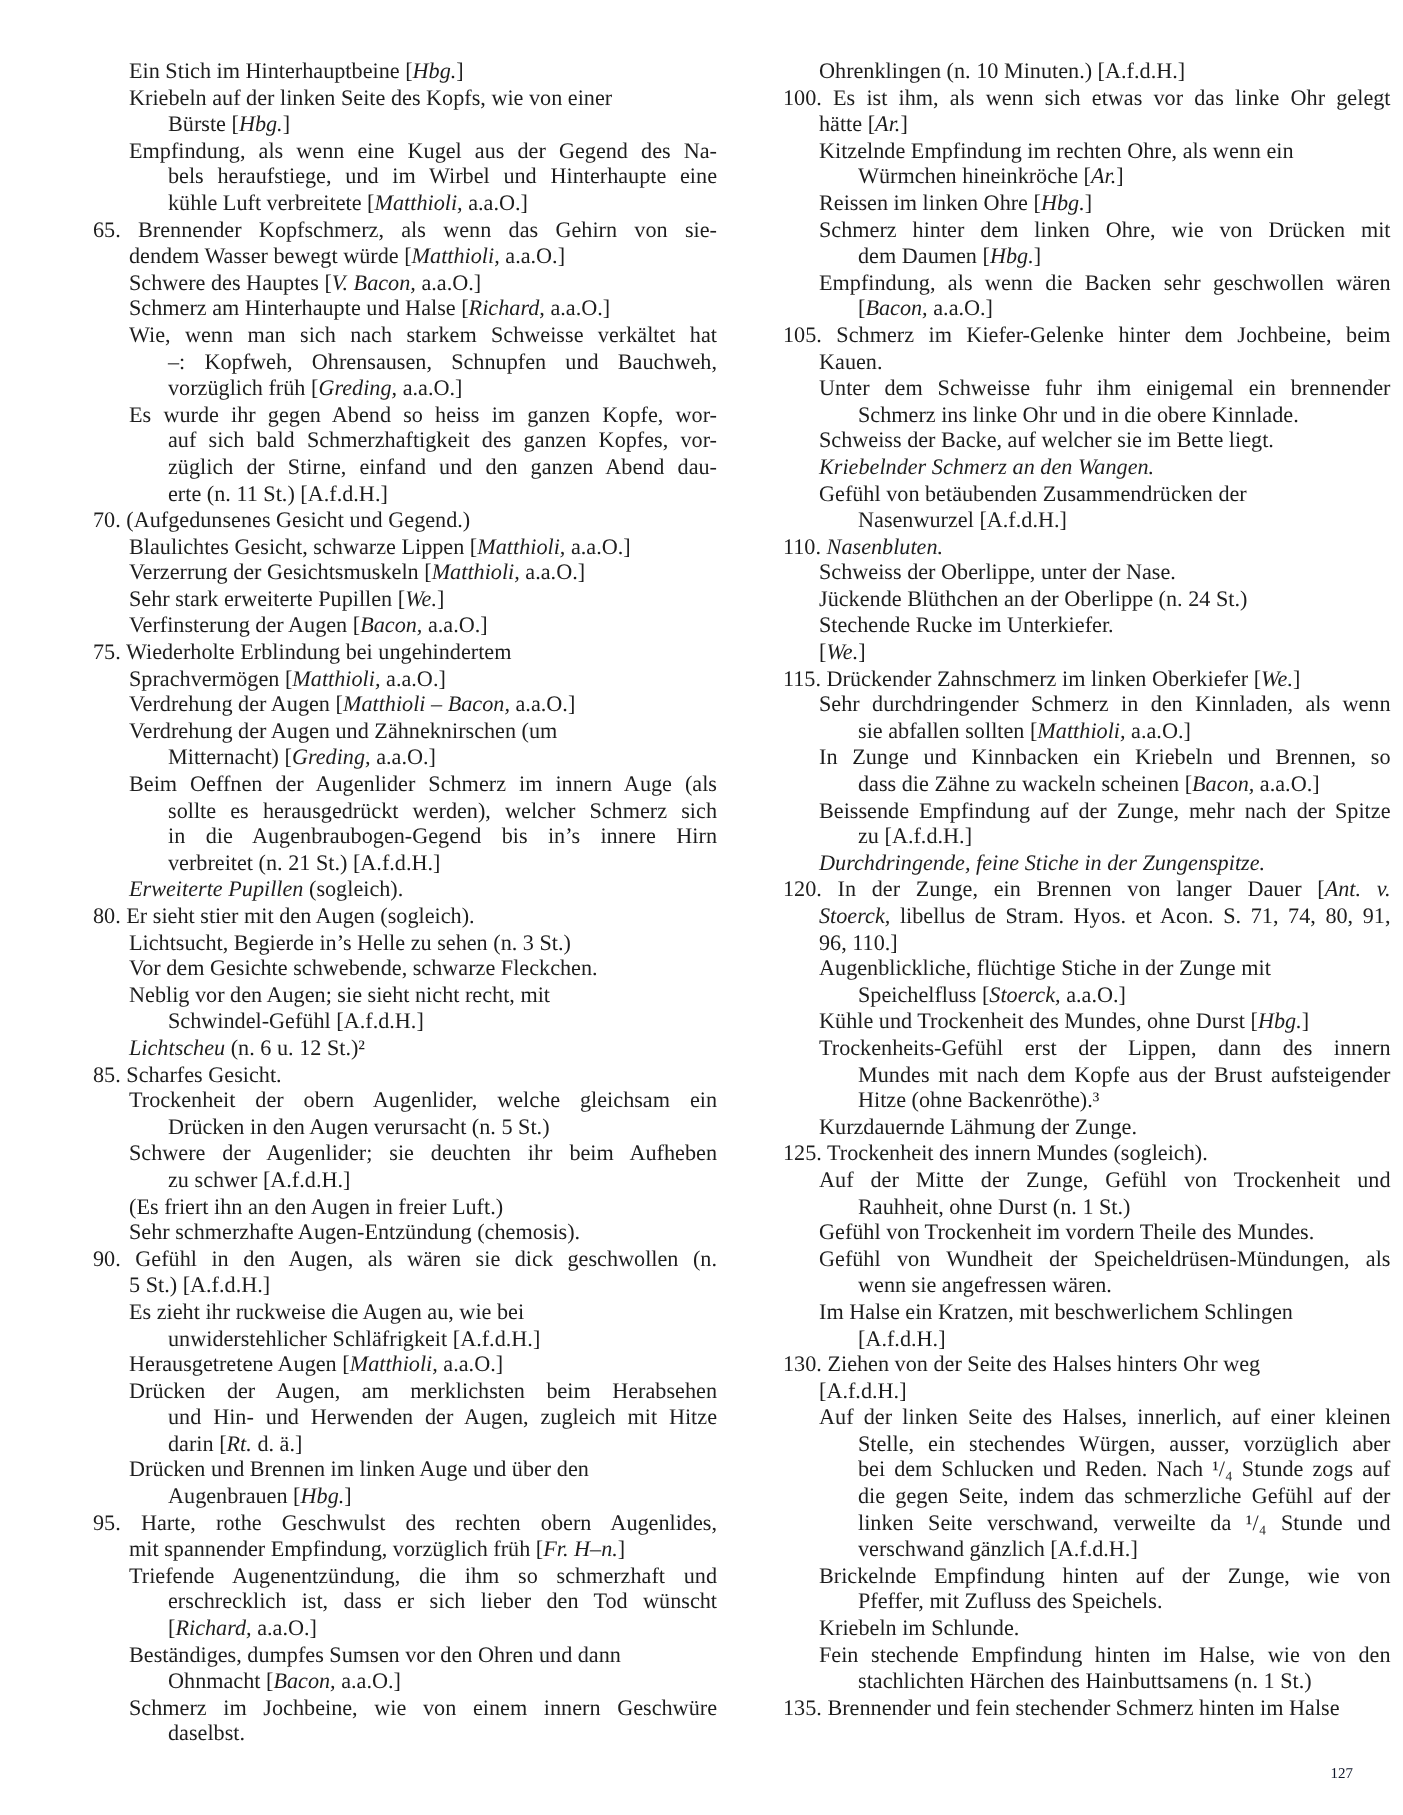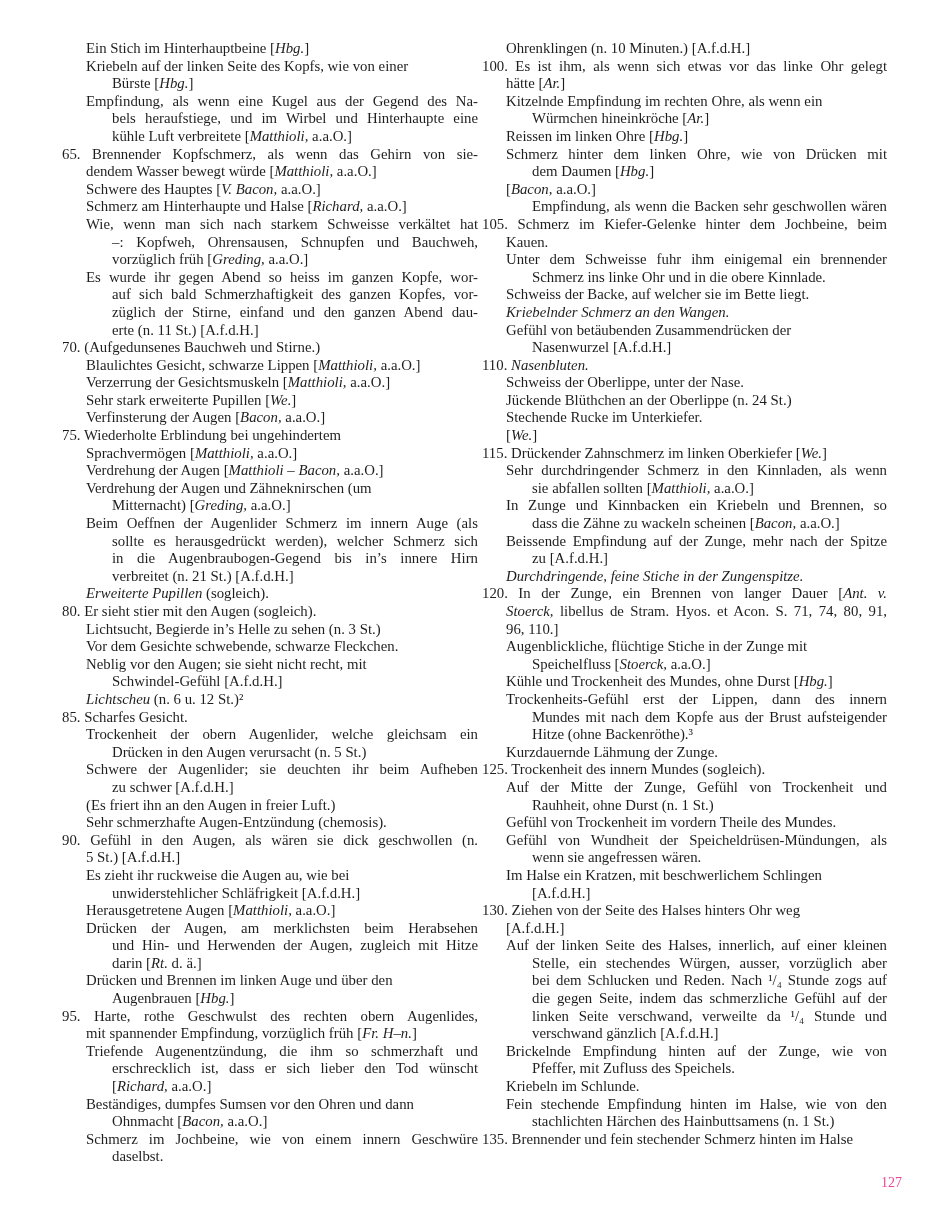--- a/index.html
+++ b/index.html
@@ -9,37 +9,37 @@
     height: 1210px;
     background: #ffffff;
     font-family: "Liberation Serif", serif;
     color: #1e1e1e;
     font-size: 14.8px;
     line-height: 17.6px;
     overflow: hidden;
   }
   .col { position: absolute; top: 40px; }
   .col-left  { left: 62px;  width: 416px; }
-  .col-right { left: 482px; width: 405px; }
+  .col-right { left: 522px; width: 405px; }
   .para { margin: 0; padding: 0; }
   .line { white-space: nowrap; }
   .line.j { text-align: justify; text-align-last: justify; }
   
   .p-ent .line { padding-left: 50px; }
   .p-ent .line:first-child { padding-left: 24px; }
   
   .p-num .line { padding-left: 24px; }
   .p-num .line:first-child { padding-left: 0; }
   i { font-style: italic; }
   .page-number {
     position: absolute;
     top: 1174px;
     right: 33px;
-    font-size: 14px;
-    color: #ec4899;
+    font-size: 10px;
+    color: #0f172a;
   }
 </style>
 </head>
 <body>
 
 <div class="page">
   <div class="col col-left">
       <div class="para p-ent">
         <div class="line"><span>Ein Stich im Hinterhauptbeine [</span><i>Hbg.</i><span>]</span></div>
       </div>
@@ -67,21 +67,21 @@
         <div class="line j"><span>–: Kopfweh, Ohrensausen, Schnupfen und Bauchweh,</span></div>
         <div class="line"><span>vorzüglich früh [</span><i>Greding,</i><span> a.a.O.]</span></div>
       </div>
       <div class="para p-ent">
         <div class="line j"><span>Es wurde ihr gegen Abend so heiss im ganzen Kopfe, wor-</span></div>
         <div class="line j"><span>auf sich bald Schmerzhaftigkeit des ganzen Kopfes, vor-</span></div>
         <div class="line j"><span>züglich der Stirne, einfand und den ganzen Abend dau-</span></div>
         <div class="line"><span>erte (n. 11 St.) [A.f.d.H.]</span></div>
       </div>
       <div class="para p-num">
-        <div class="line"><span>70.</span> <span>(Aufgedunsenes Bauchweh und Stirne.)</span></div>
+        <div class="line"><span>70.</span> <span>(Aufgedunsenes Gesicht und Gegend.)</span></div>
       </div>
       <div class="para p-ent">
         <div class="line"><span>Blaulichtes Gesicht, schwarze Lippen [</span><i>Matthioli,</i><span> a.a.O.]</span></div>
       </div>
       <div class="para p-ent">
         <div class="line"><span>Verzerrung der Gesichtsmuskeln [</span><i>Matthioli,</i><span> a.a.O.]</span></div>
       </div>
       <div class="para p-ent">
         <div class="line"><span>Sehr stark erweiterte Pupillen [</span><i>We.</i><span>]</span></div>
       </div>
@@ -192,22 +192,22 @@
         <div class="line"><span>Würmchen hineinkröche [</span><i>Ar.</i><span>]</span></div>
       </div>
       <div class="para p-ent">
         <div class="line"><span>Reissen im linken Ohre [</span><i>Hbg.</i><span>]</span></div>
       </div>
       <div class="para p-ent">
         <div class="line j"><span>Schmerz hinter dem linken Ohre, wie von Drücken mit</span></div>
         <div class="line"><span>dem Daumen [</span><i>Hbg.</i><span>]</span></div>
       </div>
       <div class="para p-ent">
+        <div class="line j"><span>Empfindung, als wenn die Backen sehr geschwollen wären</span></div>
         <div class="line"><span>[</span><i>Bacon,</i><span> a.a.O.]</span></div>
-        <div class="line j"><span>Empfindung, als wenn die Backen sehr geschwollen wären</span></div>
       </div>
       <div class="para p-num">
         <div class="line j"><span>105.</span> <span>Schmerz im Kiefer-Gelenke hinter dem Jochbeine, beim</span></div>
         <div class="line"><span>Kauen.</span></div>
       </div>
       <div class="para p-ent">
         <div class="line j"><span>Unter dem Schweisse fuhr ihm einigemal ein brennender</span></div>
         <div class="line"><span>Schmerz ins linke Ohr und in die obere Kinnlade.</span></div>
       </div>
       <div class="para p-ent">

